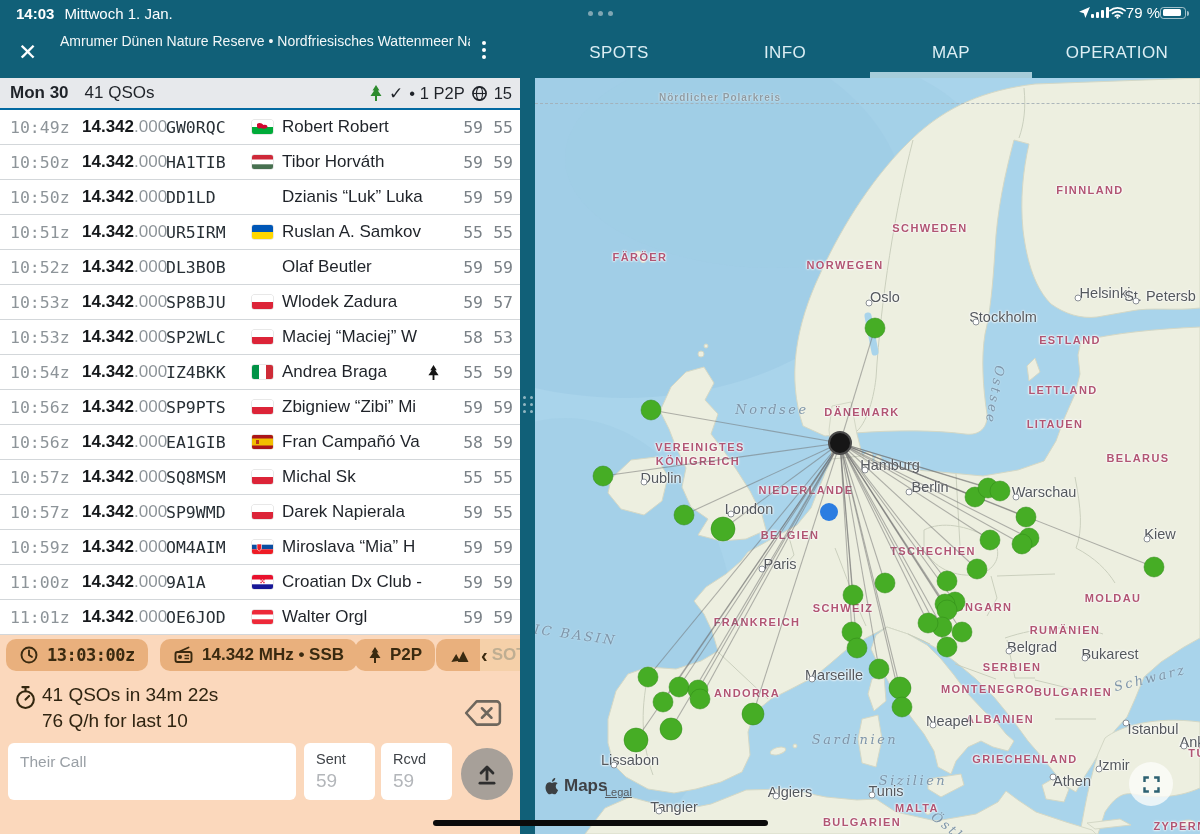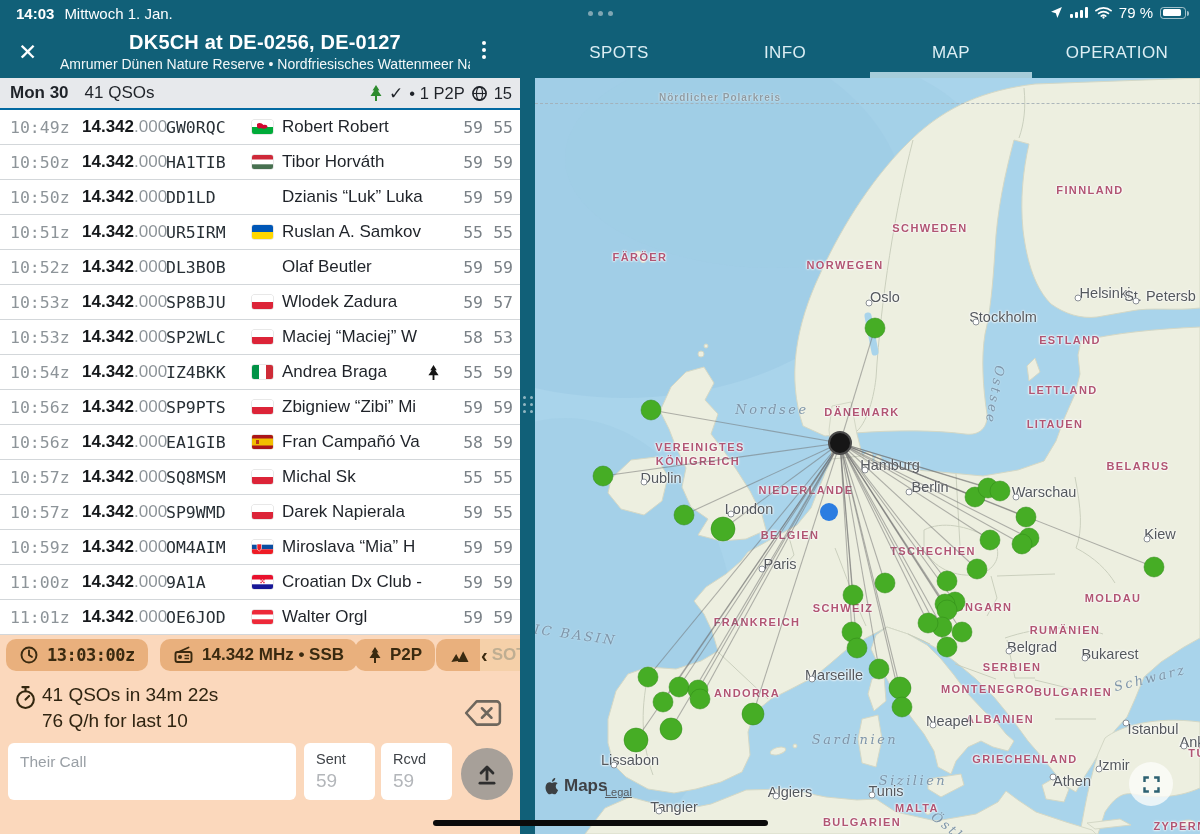--- a/index.html
+++ b/index.html
@@ -6,21 +6,21 @@
   html,body { background:#222; }
   body { font-family:"Liberation Sans", sans-serif; }
   #screen { position:relative; width:1200px; height:834px; overflow:hidden; background:#116078; margin:0 auto; }
 
   
   #statusbar { position:absolute; left:0; top:0; width:1200px; height:28px; color:#fff; }
   .sb-left { position:absolute; left:16px; top:5px; font-size:15px; display:flex; gap:10px; }
   .sb-time { font-weight:bold; }
   .sb-center { position:absolute; left:588px; top:11px; display:flex; gap:5px; }
   .sb-center i { width:5px; height:5px; border-radius:50%; background:#7fa6b3; }
-  .sb-right { position:absolute; right:14px; top:4px; display:flex; align-items:center; gap:7px; }
+  .sb-right { position:absolute; right:14px; top:4px; display:flex; align-items:center; }
   .sig { display:flex; align-items:flex-end; gap:2px; height:11px; }
   .sig i { width:3px; background:#fff; border-radius:1px; }
   .sb-batt-label { font-size:15px; }
   .batt { position:relative; width:26px; height:12px; border:1.5px solid rgba(255,255,255,.6); border-radius:3.5px; }
   .batt i { position:absolute; left:1.5px; top:1.5px; bottom:1.5px; width:79%; background:#fff; border-radius:1.5px; }
   .batt u { position:absolute; right:-4px; top:3px; width:2px; height:5px; background:rgba(255,255,255,.6); border-radius:0 2px 2px 0; }
 
   
   #appbar { position:absolute; left:0; top:28px; width:1200px; height:50px; color:#fff; }
   .close-x { position:absolute; left:18px; top:12px; font-size:23px; line-height:24px; color:#fff; cursor:default; }
@@ -149,21 +149,20 @@
       <span class="batt">
           <i></i>
           <u></u>
         </span>
     </div>
   </div>
 
   <div id="appbar">
     <span class="close-x">✕</span>
     <div class="titleblock">
-      <div class="title">DK5CH at DE-0256, DE-0127</div>
       <div class="subtitle">Amrumer Dünen Nature Reserve • Nordfriesisches Wattenmeer Natu…</div>
     </div>
     <span class="kebab">
         <i></i>
         <i></i>
         <i></i>
       </span>
     <div id="tabbar">
         <div class="tab">
           <span>SPOTS</span>
@@ -586,21 +585,21 @@
     <div id="labels">
       <div class="polarline"></div>
       <div class="mlabel tiny" style="left:185px; top:19px;">Nördlicher Polarkreis</div>
     <div class="mlabel country" style="left: 105px; top: 179px;">FÄRÖER</div>
         <div class="mlabel country" style="left: 310px; top: 187px;">NORWEGEN</div>
         <div class="mlabel country" style="left: 395px; top: 150px;">SCHWEDEN</div>
         <div class="mlabel country" style="left: 555px; top: 112px;">FINNLAND</div>
         <div class="mlabel country" style="left: 535px; top: 262px;">ESTLAND</div>
         <div class="mlabel country" style="left: 528px; top: 312px;">LETTLAND</div>
         <div class="mlabel country" style="left: 520px; top: 346px;">LITAUEN</div>
-        <div class="mlabel country" style="left: 603px; top: 388px; text-align: center;">BELARUS</div>
+        <div class="mlabel country" style="left: 603px; top: 380px; text-align: center;">BELARUS</div>
         <div class="mlabel country" style="left: 327px; top: 334px;">DÄNEMARK</div>
         <div class="mlabel country" style="left: 165px; top: 369px;">VEREINIGTES</div>
         <div class="mlabel country" style="left: 163px; top: 383px;">KÖNIGREICH</div>
         <div class="mlabel country" style="left: 271px; top: 412px;">NIEDERLANDE</div>
         <div class="mlabel country" style="left: 255px; top: 457px;">BELGIEN</div>
         <div class="mlabel country" style="left: 398px; top: 473px;">TSCHECHIEN</div>
         <div class="mlabel country" style="left: 308px; top: 530px;">SCHWEIZ</div>
         <div class="mlabel country" style="left: 449px; top: 529px;">UNGARN</div>
         <div class="mlabel country" style="left: 222px; top: 544px;">FRANKREICH</div>
         <div class="mlabel country" style="left: 578px; top: 520px;">MOLDAU</div>

